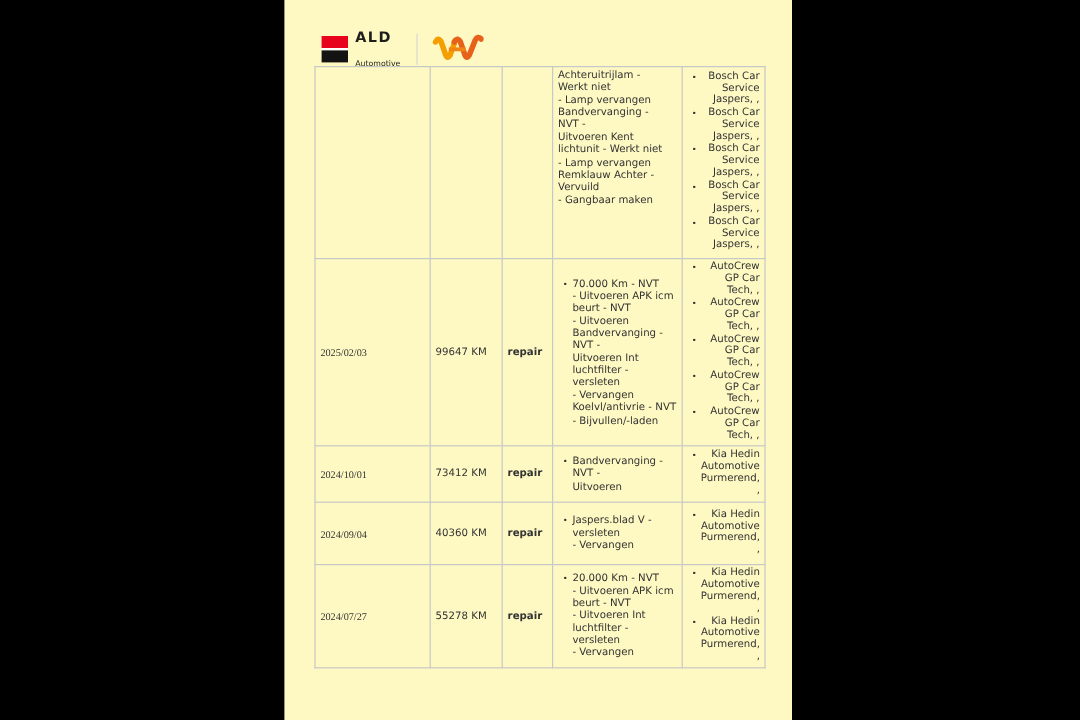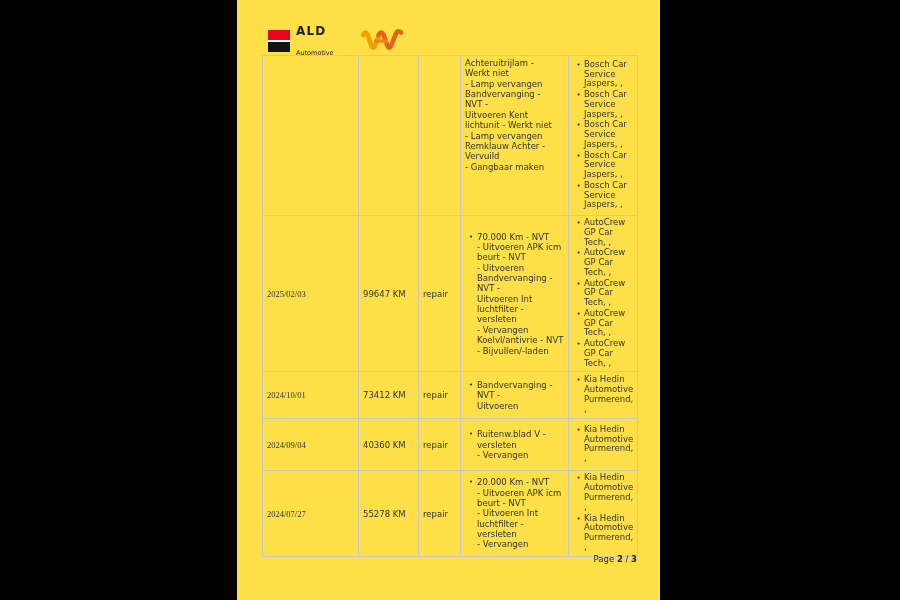--- a/index.html
+++ b/index.html
@@ -7,21 +7,21 @@
   body {
     background:#000;
     position:relative;
     overflow:hidden;
     font-family:"DejaVu Sans", "Liberation Sans", sans-serif;
     color:#2e2e2e;
   }
   .page {
     position:absolute; left:237px; top:0;
     width:423px; height:600px;
-    background:#fde047;
+    background:#fef9c3;
   }
   
   .logo-row {
     position:absolute; left:31px; top:27px;
     display:flex; align-items:center; height:28px;
   }
   .ald-mark { width:22px; height:22px; display:flex; flex-direction:column; flex:none; }
   .ald-mark .half-top { flex:1; }
   .ald-mark .half-gap { height:2px; background:#fff; }
   .ald-mark .half-bot { flex:1; }
@@ -44,29 +44,29 @@
     padding:2px 4px;
     overflow:hidden;
   }
   tr.r0 { height:160px; }
   tr.r1 { height:156px; }
   tr.r2 { height:47px; }
   tr.r3 { height:52px; }
   tr.r4 { height:79px; }
   td.c-date { padding-left:8px;font-family:Liberation Serif, serif; }
   td.c-km   { padding-left:7px; }
-  td.c-type { padding-left:7px; }
+  td.c-type { padding-left:7px;font-weight:bold; }
   td.c-desc, td.c-prov { font-size:8px; padding:3px 4px; }
   tr.r0 td.c-desc { vertical-align:top; }
   .desc-item { display:flex; line-height:1.22; }
   .desc-item .bullet { width:12px; flex:none; text-align:center; font-size:7px; padding-top:1px; }
   .desc-text { white-space:pre-line; flex:1; }
   .prov-item { display:flex; line-height:1.15; margin-bottom:1px; }
   .prov-item .bullet { width:11px; flex:none; text-align:center; font-size:7px; padding-top:1px; }
-  .prov-text { flex:1; }
+  .prov-text { flex:1;text-align:right; }
   
   .page-footer {
     position:absolute; left:25px; top:554px; width:375px;
     text-align:right; font-size:8.5px; color:#222;
   }
   .page-footer b { font-weight:bold; }
 </style>
 </head>
 <body>
 
@@ -205,21 +205,21 @@
             </div>
           </td>
     </tr>
         <tr class="r3">
       <td class="c-date">2024/09/04</td>
       <td class="c-km">40360 KM</td>
       <td class="c-type">repair</td>
       <td class="c-desc">
             <div class="desc-item">
               <span class="bullet">•</span>
-              <div class="desc-text">Ruitenw.blad V -
+              <div class="desc-text">Jaspers.blad V -
 versleten
 - Vervangen</div>
             </div>
           </td>
       <td class="c-prov">
             <div class="prov-item">
               <span class="bullet">•</span>
               <div class="prov-text">Kia Hedin Automotive Purmerend, ,</div>
             </div>
           </td>
@@ -246,20 +246,14 @@
             </div>
             <div class="prov-item">
               <span class="bullet">•</span>
               <div class="prov-text">Kia Hedin Automotive Purmerend, ,</div>
             </div>
           </td>
     </tr>
       </tbody>
   </table>
 
-  <div class="page-footer">
-    <span>Page</span>
-    <b>2</b>
-    <span>/</span>
-    <b>3</b>
-  </div>
 
 </div>
 
 </body></html>

